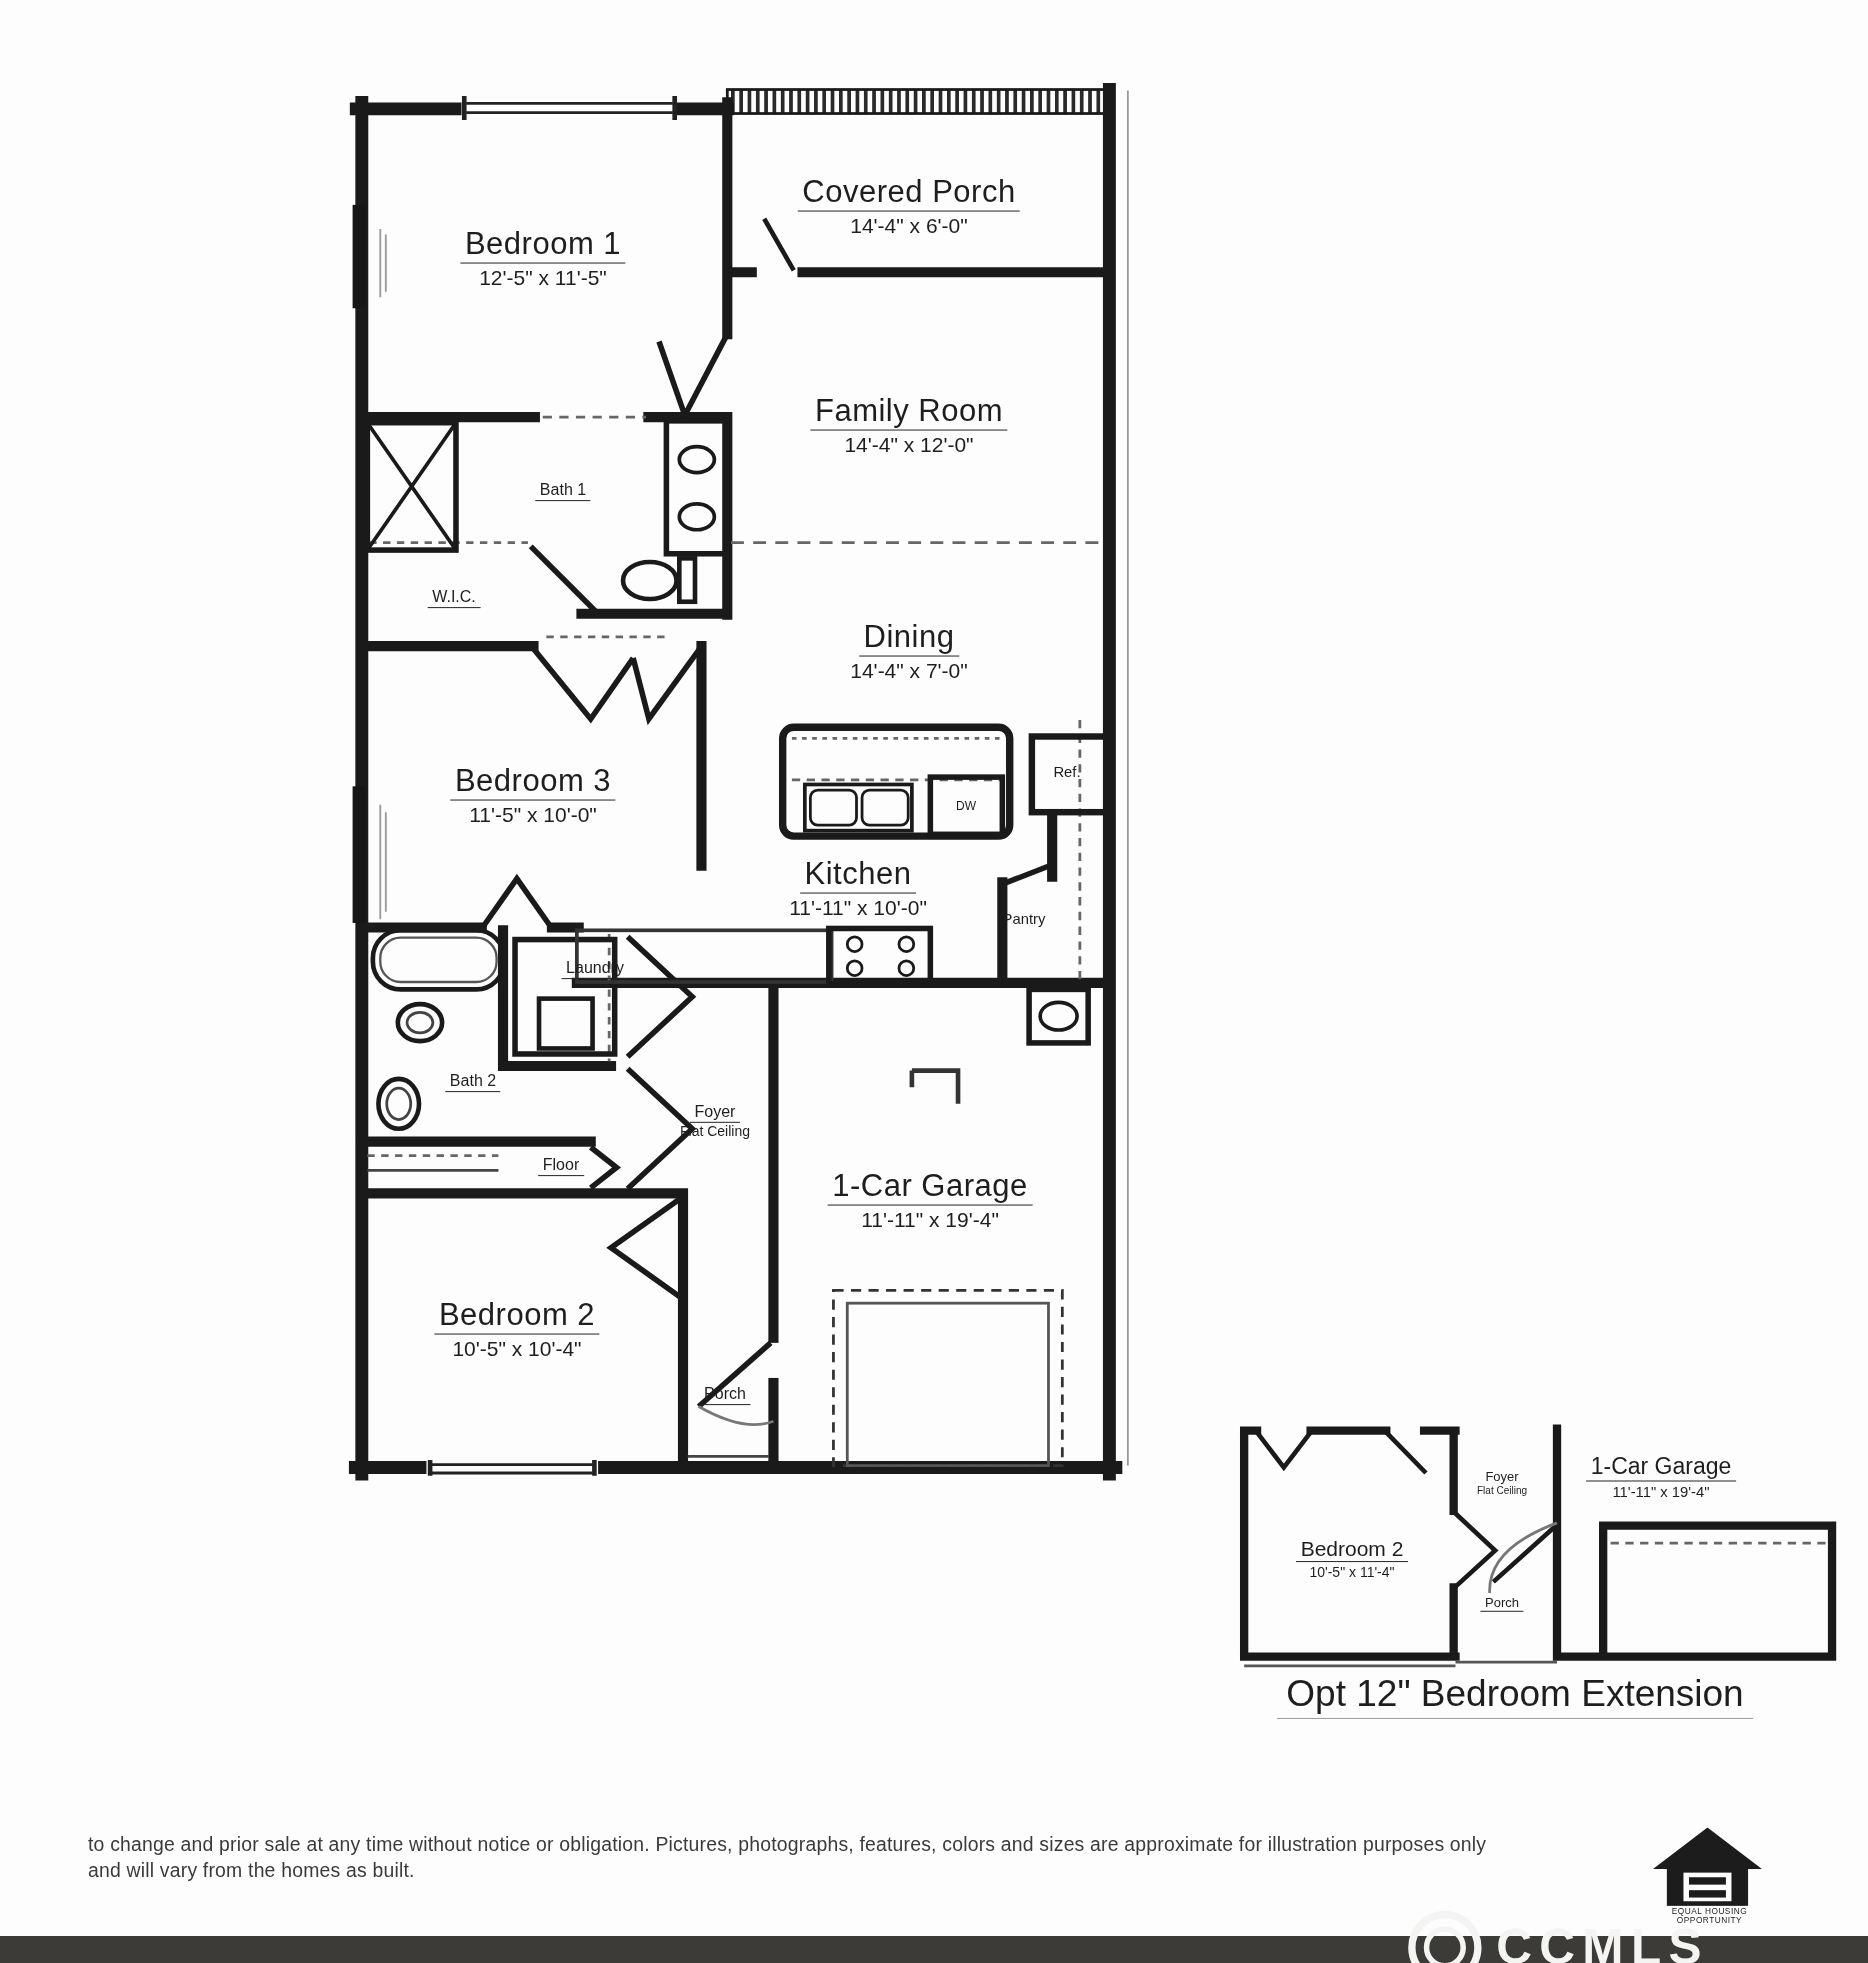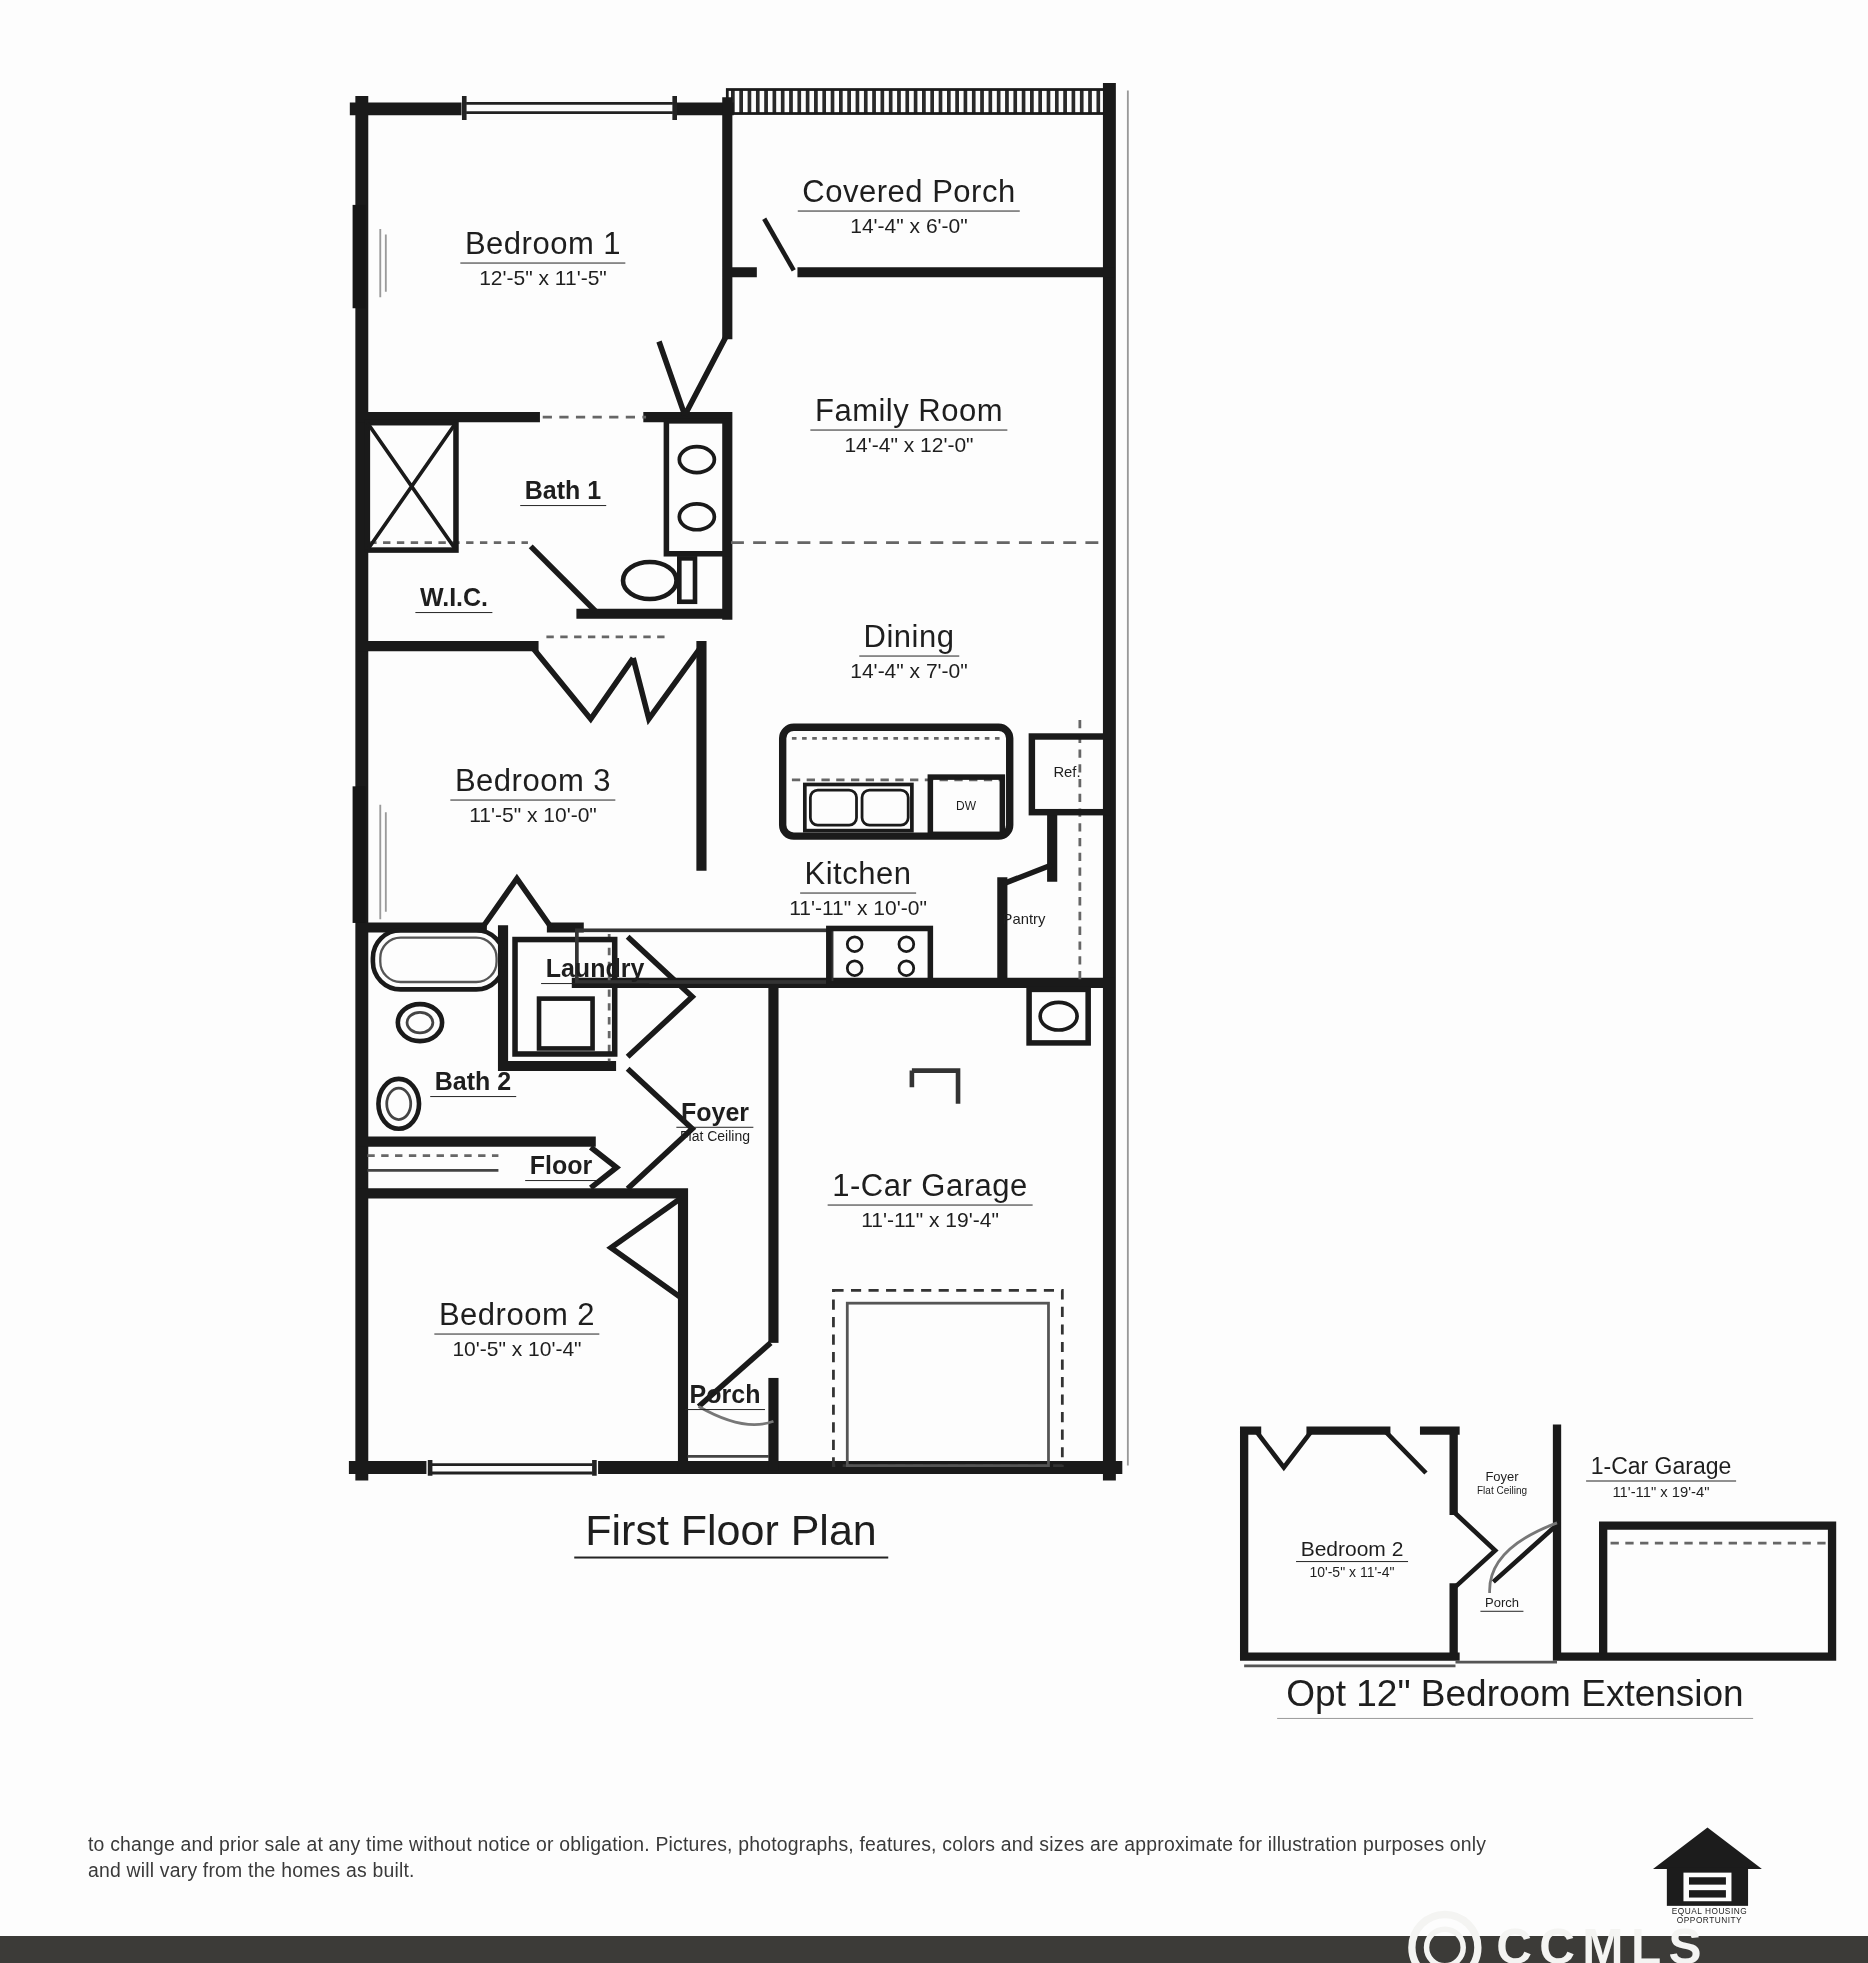--- a/index.html
+++ b/index.html
@@ -6,21 +6,21 @@
   .stage{
     position:relative;width:1869px;height:1964px;background:#fdfdfd;
     overflow:hidden;font-family:"Liberation Sans", sans-serif;color:#1e1e1e;
   }
   .plan-svg{position:absolute;left:0;top:0;}
   .lbl{position:absolute;transform:translate(-50%,-50%);text-align:center;white-space:nowrap;line-height:1.12;}
   .lbl .nm{display:inline-block;border-bottom:1.8px solid #242424;padding:0 4.6px 0.9px;text-align:center;}
   .lbl .dm{display:block;margin-top:2.8px;}
   .room .nm{font-size:31px;letter-spacing:0.5px;}
   .room .dm{font-size:21px;}
-  .small .nm{font-size:25px;font-weight:bold;}
+  .small .nm{font-size:16px;}
   .tiny .nm{font-size:14.8px;border-bottom:none;}
   .micro .nm{font-size:12px;border-bottom:none;}
   .two .sub{display:block;font-size:14px;margin-top:0.9px;}
   .title-main .nm{font-size:43px;border-bottom:2.8px solid #242424;padding:0 11px 2.8px;}
   .opt-room .nm{font-size:21px;}
   .opt-room .dm{font-size:14px;}
   .opt-garage .nm{font-size:23px;}
   .opt-garage .dm{font-size:14.8px;}
   .opt-foyer .nm{font-size:13px;border-bottom:none;}
   .opt-foyer .sub{display:block;font-size:10px;}
@@ -228,23 +228,20 @@
     <span class="dm">10'-5" x 10'-4"</span>
   </div>
   <div class="lbl small" style="left:725px;top:1395px">
     <span class="nm">Porch</span>
   </div>
   <div class="lbl room" style="left:930px;top:1200px">
     <span class="nm">1-Car Garage</span>
     <span class="dm">11'-11" x 19'-4"</span>
   </div>
 
-  <div class="lbl title-main" style="left:731px;top:1532px">
-    <span class="nm">First Floor Plan</span>
-  </div>
 
   <div class="lbl opt-room" style="left:1352px;top:1559px">
     <span class="nm">Bedroom 2</span>
     <span class="dm">10'-5" x 11'-4"</span>
   </div>
   <div class="lbl opt-foyer" style="left:1502px;top:1482px">
     <span class="nm">Foyer</span>
     <span class="sub">Flat Ceiling</span>
   </div>
   <div class="lbl opt-porch" style="left:1502px;top:1603px">

